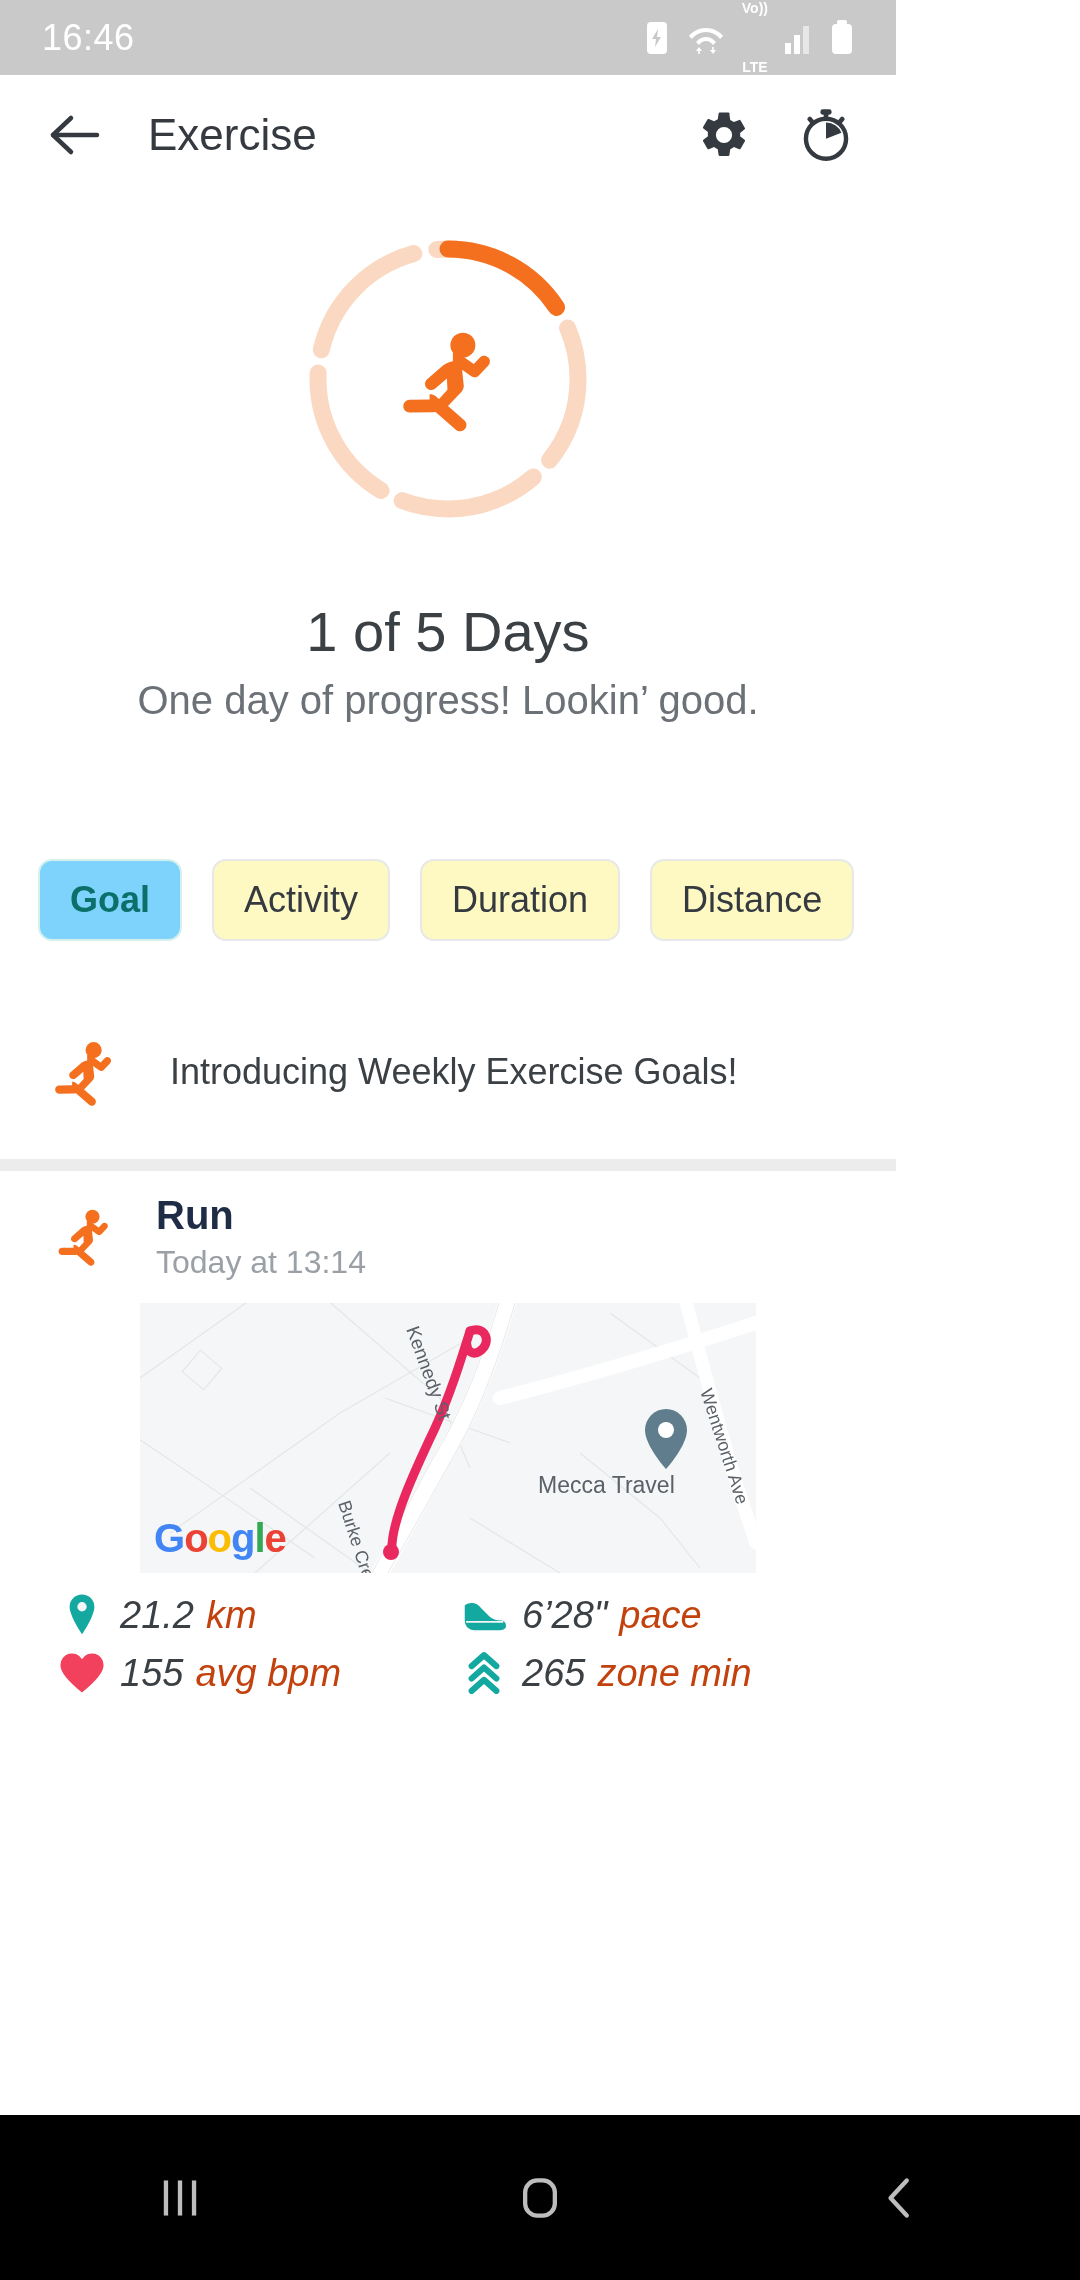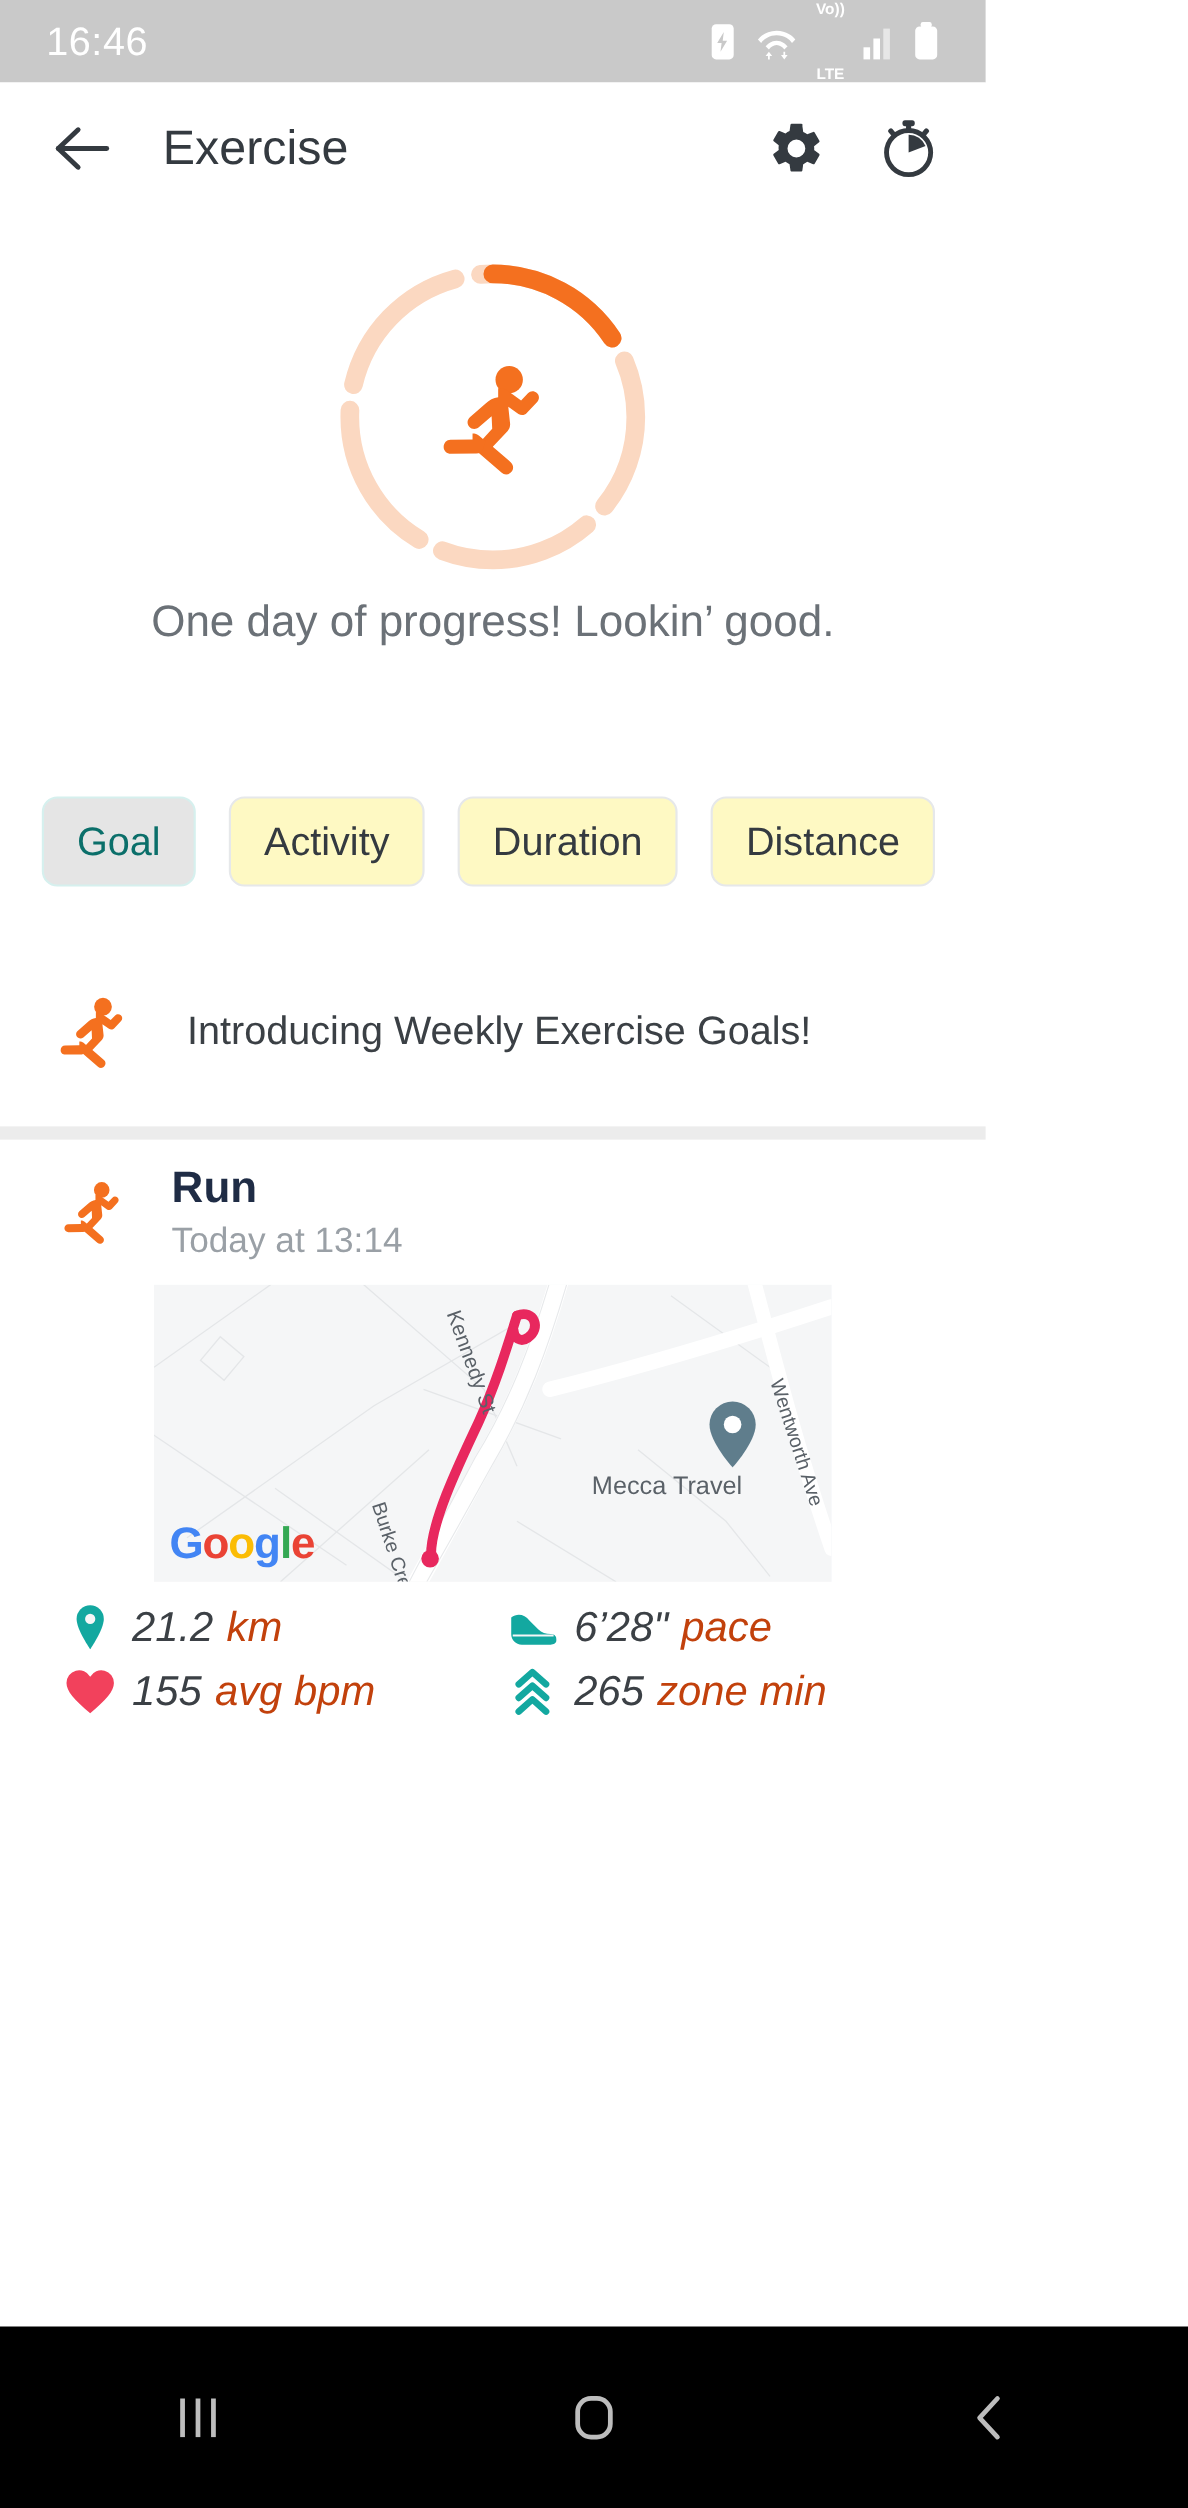--- a/index.html
+++ b/index.html
@@ -44,21 +44,21 @@
   .ring-runner { position:absolute; left:50%; top:50%; transform:translate(-50%,-50%); }
 
   
   .goal-headline { text-align:center; font-size:56px; color:#3b4045; margin-top:70px; }
   .goal-sub { text-align:center; font-size:40px; color:#6b7177; margin-top:14px; }
 
   
   .chips { display:flex; gap:30px; padding:0 38px; margin-top:136px; }
   .chip { border:2px solid #e6e8ea; border-radius:14px; padding:18px 30px;
           font-size:36px; color:#343a40; background:#fef9c3; white-space:nowrap; }
-  .chip.selected { background:#e5e5e5; border-color:#d6f0ee; color:#0b6f6a; }
+  .chip.selected { background:#7dd3fc; border-color:#d6f0ee; color:#0b6f6a;font-weight:bold; }
 
   
   .promo { display:flex; align-items:center; padding:0 38px; margin-top:76px; height:110px; }
   .promo-icon { width:92px; display:flex; align-items:center; justify-content:center; }
   .promo-text { font-size:36px; color:#3b4045; margin-left:40px; }
 
   .divider { height:12px; background:#ececec; margin-top:32px; }
 
   
   .run-card { padding:22px 38px 0 38px; }
@@ -166,20 +166,21 @@
         </g>
       </svg>
       <svg class="ring-runner" width="130" height="130" viewBox="0 0 48 48">
         <circle cx="29.5" cy="11.5" r="4.6" fill="#f4701f"></circle>
         <path d="M25.8 17.4 c-1.6 0.2 -3 1 -4.2 2.1 l-5.3 4.6 c-1 0.9 -1 2.3 -0.2 3.2 0.8 0.9 2.2 1 3.2 0.2 l4.3 -3.7 0.2 4.2 -4.6 5 c-0.9 1 -0.8 2.4 0.2 3.2 l7.5 6.5 c1 0.9 2.5 0.8 3.3 -0.2 0.9 -1 0.8 -2.4 -0.2 -3.3 l-6 -5.2 5 -5.3 c0.6 -0.7 0.9 -1.6 0.8 -2.5 l-0.6 -5.6 3.4 2.4 c0.9 0.6 2.1 0.5 2.8 -0.3 l3.5 -3.7 c0.8 -0.9 0.8 -2.2 -0.1 -3 -0.9 -0.8 -2.2 -0.8 -3 0.1 l-2.3 2.4 -4.6 -3.3 c-0.9 -0.7 -2 -1 -3.1 -0.8 z" fill="#f4701f"></path>
         <path d="M17.2 31.6 l-7.4 0.1 c-1.3 0 -2.3 1.1 -2.3 2.4 0 1.3 1.1 2.3 2.4 2.3 l8.6 -0.1 c1 0 1.9 -0.6 2.2 -1.6 l0.9 -2.5 -2.2 -1.9 c-0.6 -0.5 -1.4 -0.7 -2.2 -0.7 z" fill="#f4701f"></path>
       </svg>
     </div>
   </div>
 
+  <div class="goal-headline">1 of 5 Days</div>
   <div class="goal-sub">One day of progress! Lookin’ good.</div>
 
   <div class="chips">
     <div class="chip selected">Goal</div>
     <div class="chip">Activity</div>
     <div class="chip">Duration</div>
     <div class="chip">Distance</div>
   </div>
 
   <div class="promo">

